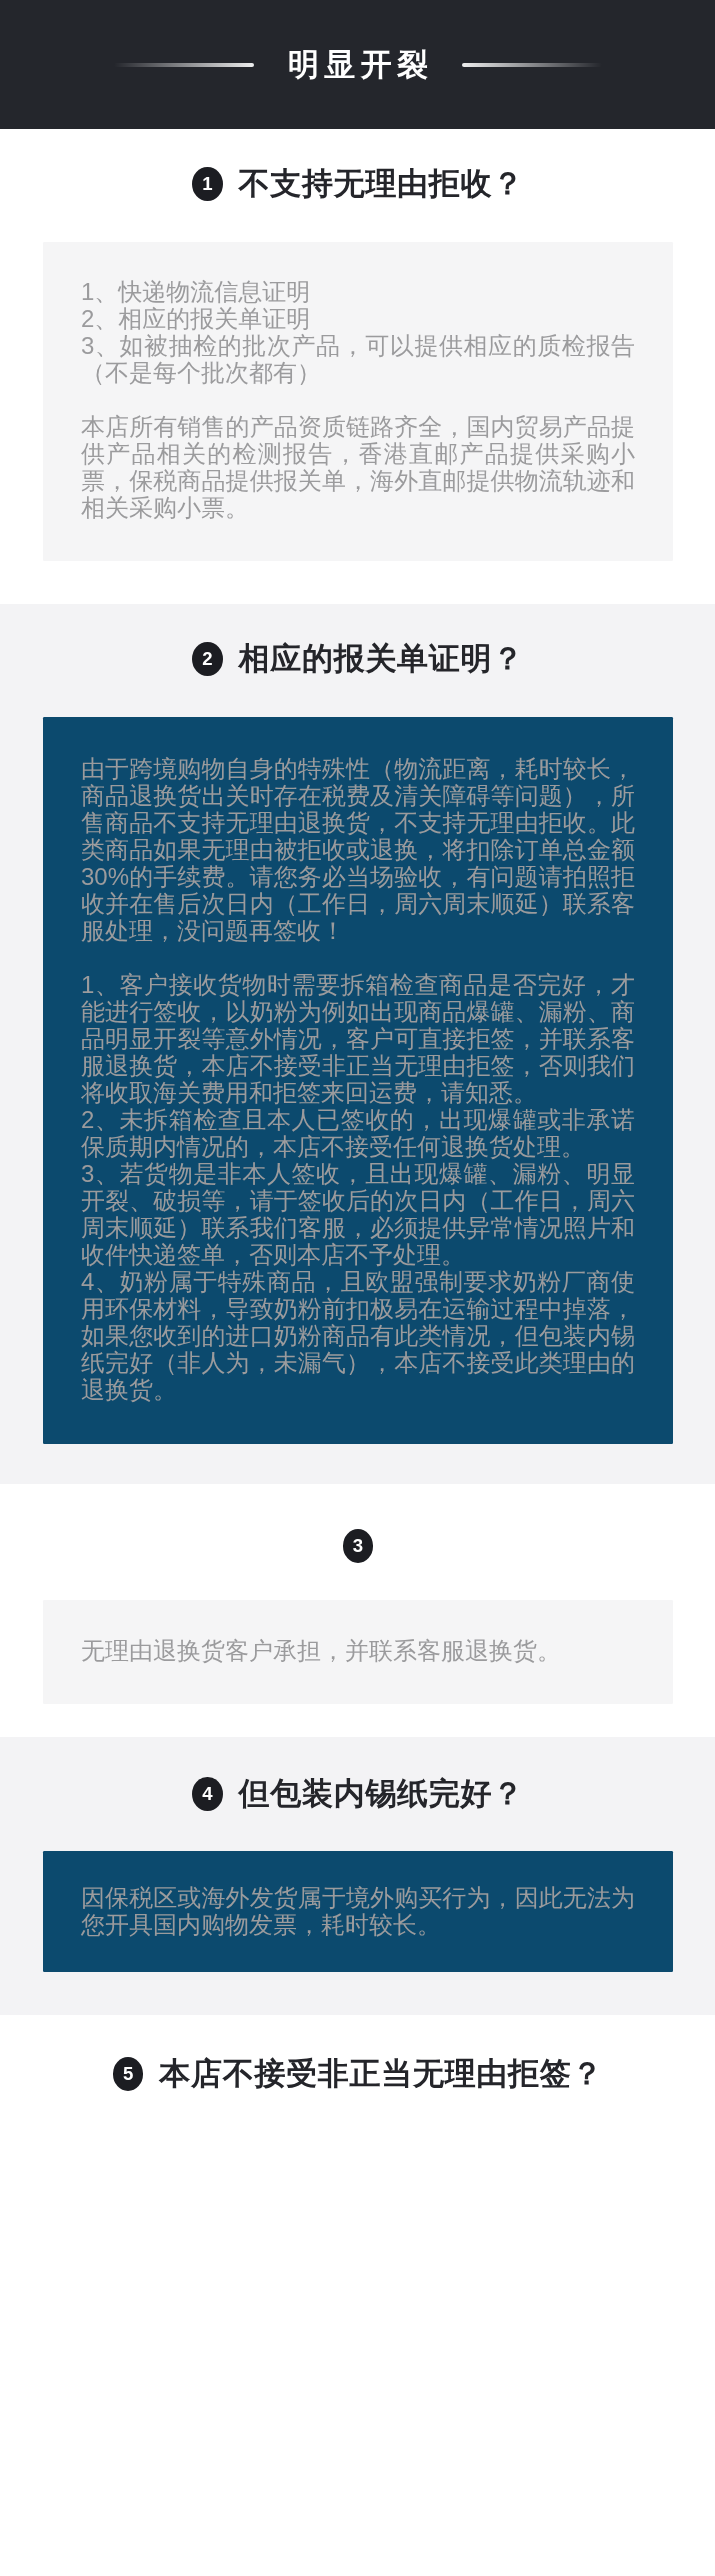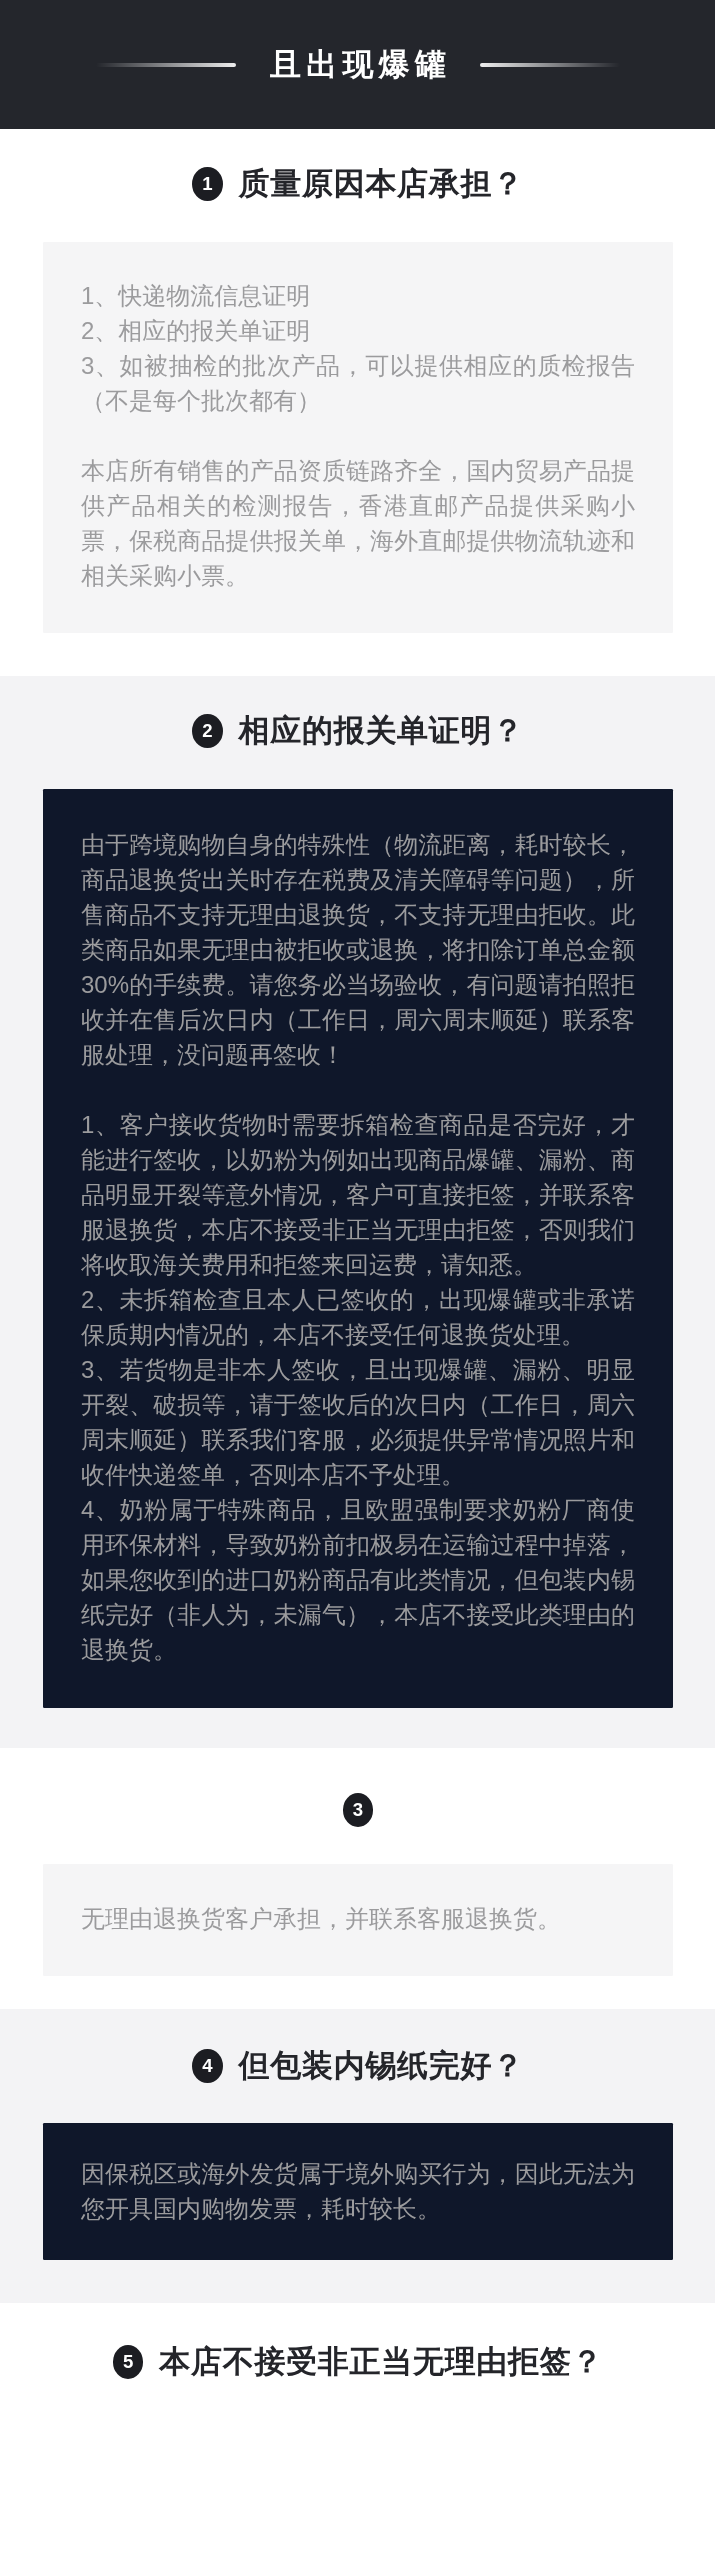--- a/index.html
+++ b/index.html
@@ -62,58 +62,58 @@
     font-weight: 800;
     color: #24252a;
     letter-spacing: 0.7px;
     white-space: nowrap;
   }
 
   .note-box {
     margin: 0 43px;
     padding: 36px 38px 40px;
     font-size: 24px;
-    line-height: 35px;
+    line-height: 27px;
     color: #9b9b9d;
     white-space: pre-line;
     text-align: justify;
     border-radius: 1.3px;
   }
   .section-white .note-box { background: #f5f5f6; }
 
   .band {
     background: #f3f3f5;
     margin-top: 43px;
     padding: 34px 0 40px;
   }
   .band .q-head { margin: 0 0 37px; }
-  .band .note-box { background: #0f172a; }
+  .band .note-box { background: #0c4a6e; }
 
   .s2 .note-box { padding: 38px 38px 41px; }
   .s3 .q-head  { margin-top: 45px; }
   .s3 .note-box { padding: 37px 38px 40px; }
   .s4 { margin-top: 33px; padding: 36px 0 43px; }
   .s4 .q-head { margin-bottom: 36px; }
   .s4 .note-box { padding: 33px 38px 34px; }
   .s5 .q-head  { margin-top: 38px; margin-bottom: 38px; }
   .s5 .note-box { padding: 32px 38px 32px; }
 </style>
 </head>
 <body>
 
 <header class="page-header">
   <div class="title-line left"></div>
-  <div class="page-title">且出现爆罐</div>
+  <div class="page-title">明显开裂</div>
   <div class="title-line right"></div>
 </header>
 
 <section class="section-white s1">
   <div class="q-head">
     <div class="num-badge">1</div>
-    <div class="q-title">质量原因本店承担？</div>
+    <div class="q-title">不支持无理由拒收？</div>
   </div>
   <div class="note-box">1、快递物流信息证明
 2、相应的报关单证明
 3、如被抽检的批次产品，可以提供相应的质检报告（不是每个批次都有）
 
 本店所有销售的产品资质链路齐全，国内贸易产品提供产品相关的检测报告，香港直邮产品提供采购小票，保税商品提供报关单，海外直邮提供物流轨迹和相关采购小票。</div>
 </section>
 
 <section class="band s2">
   <div class="q-head">

